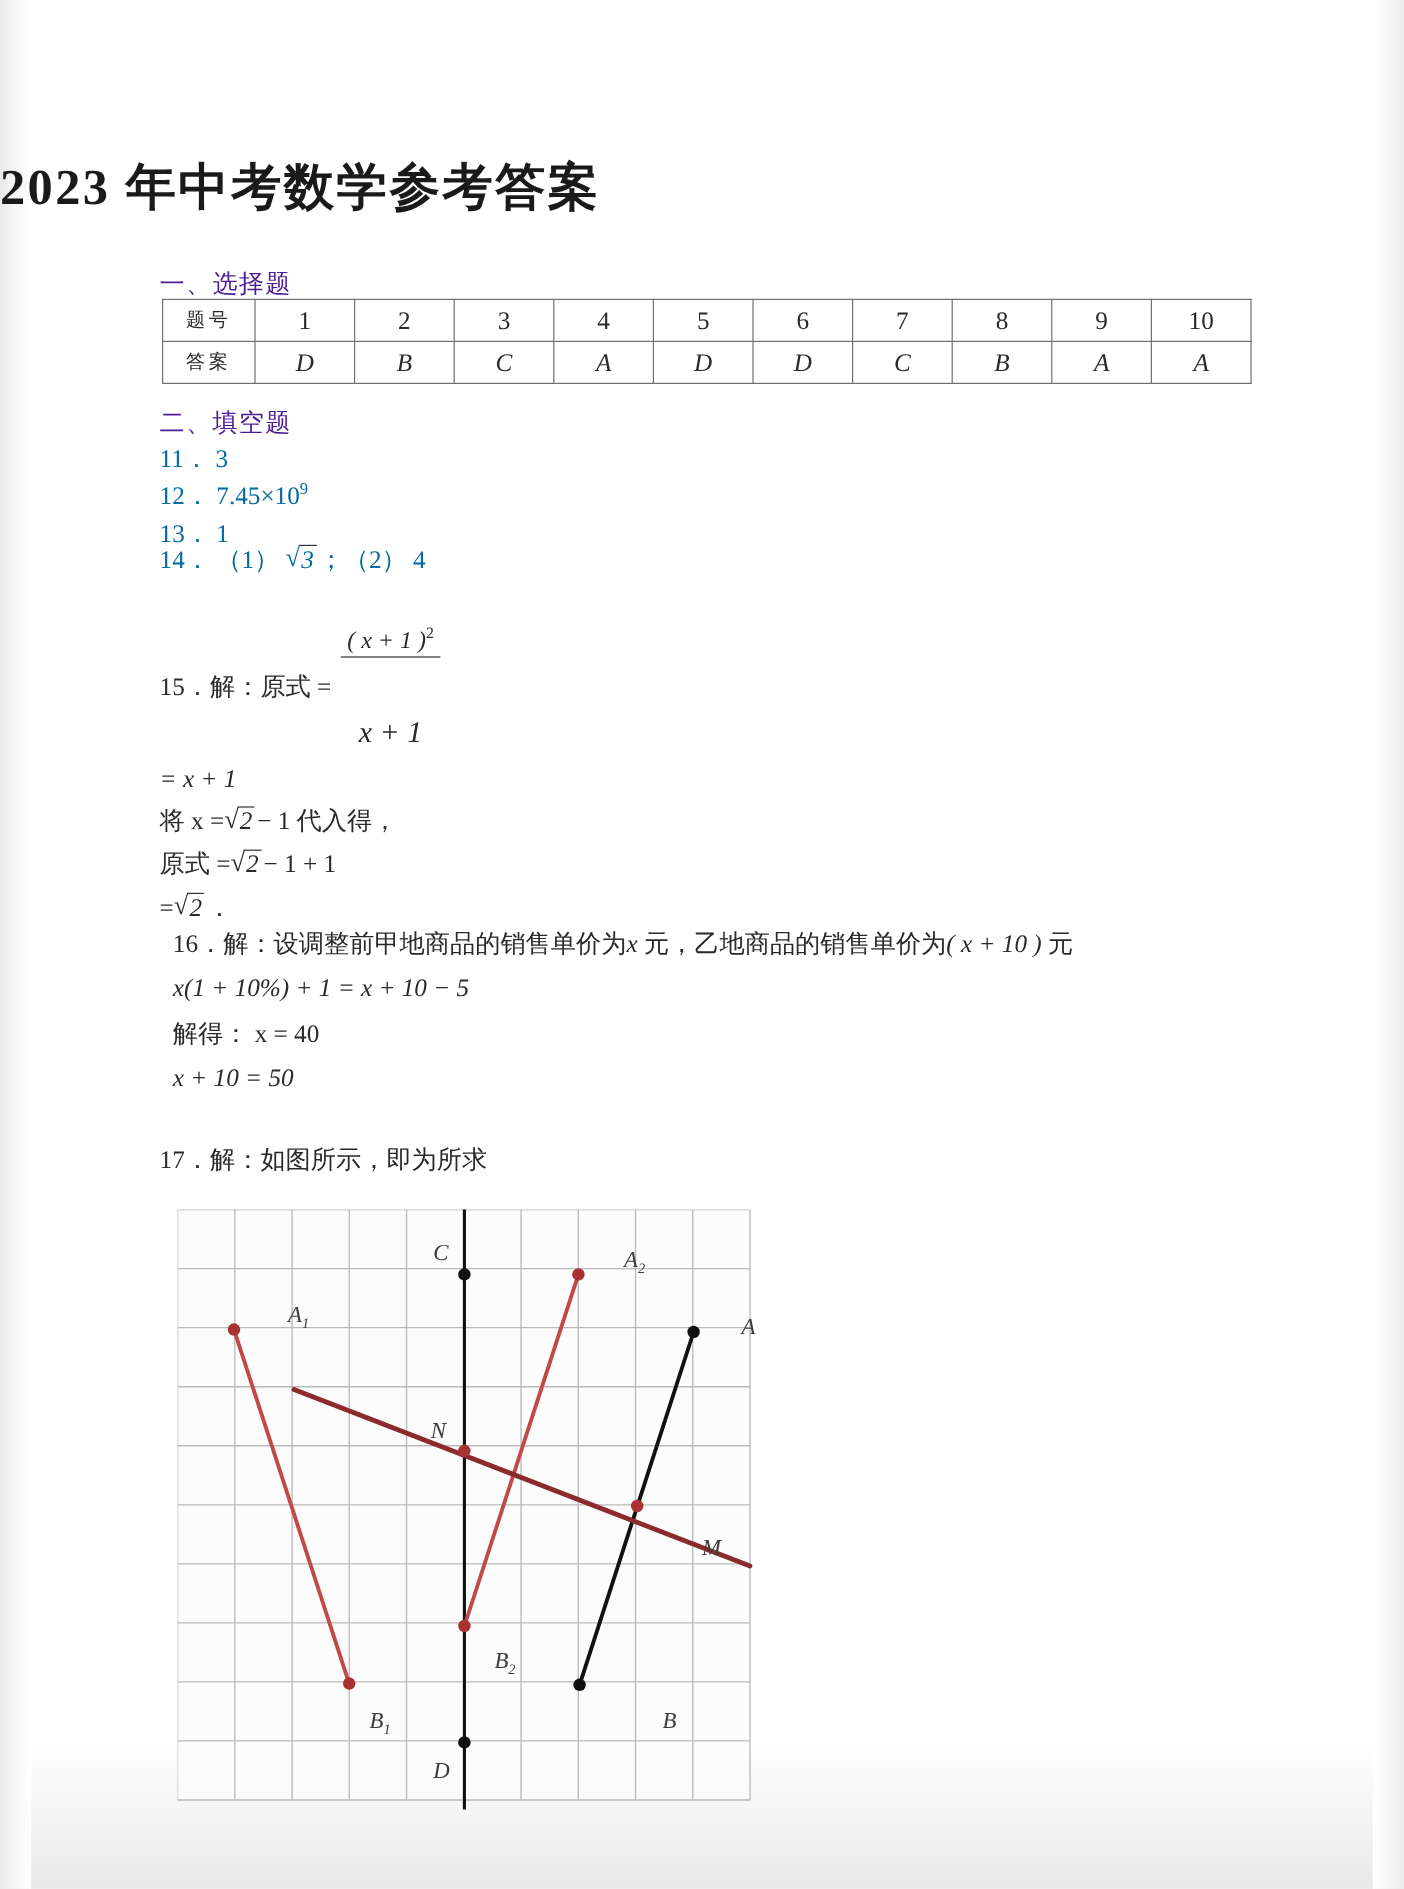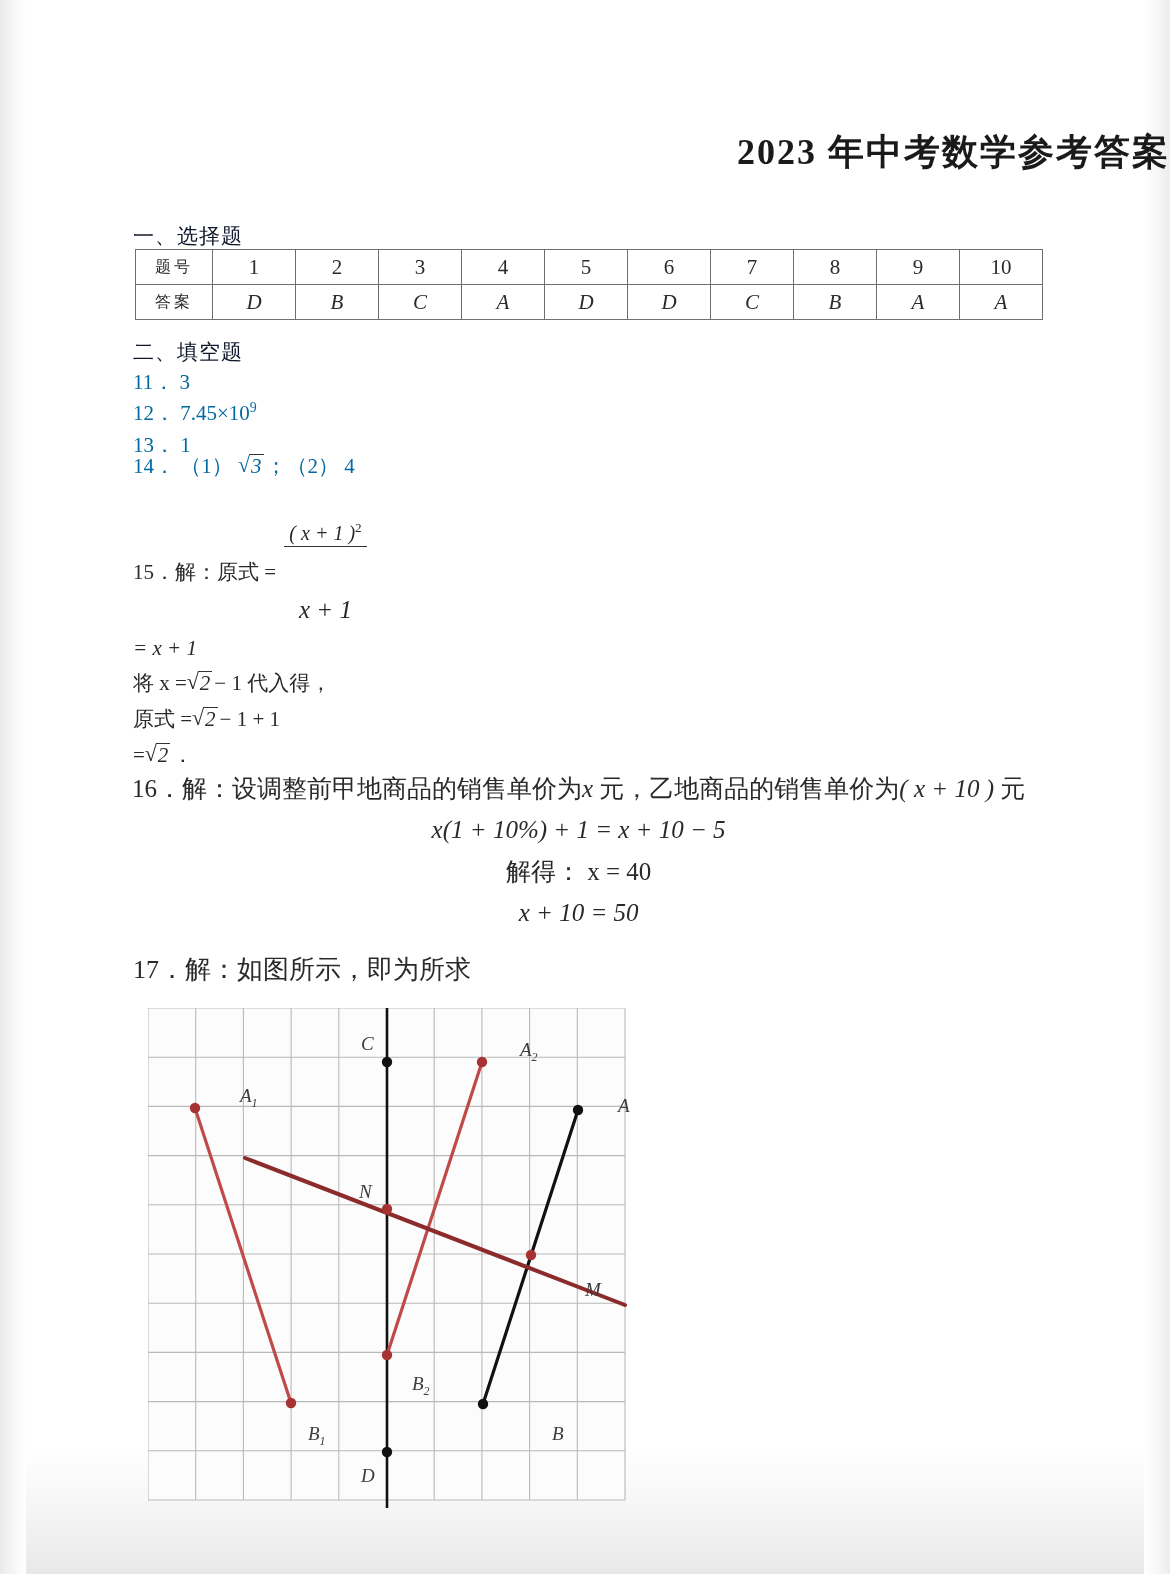--- a/index.html
+++ b/index.html
@@ -36,34 +36,34 @@
     background: linear-gradient(270deg, #ececec 0%, #f8f8f8 55%, #ffffff 100%);
     pointer-events: none;
   }
 
   
   .doc-title {
     position: absolute;
     top: 128px;
     left: 0;
     width: 1170px;
-    text-align: right;
-    font-size: 36px;
+    text-align: left;
+    font-size: 42px;
     font-weight: bold;
     letter-spacing: 2px;
     color: #1a1a1a;
     font-family: "Liberation Serif", "DejaVu Serif", serif;
   }
 
   
   .sec-head {
     position: absolute;
     left: 133px;
     font-size: 21px;
-    color: #0f172a;
+    color: #4c1d95;
     letter-spacing: 1px;
   }
   #sec1 { top: 222px; }
   #sec2 { top: 338px; }
 
   
   .ans-table {
     position: absolute;
     left: 135px;
     top: 249px;
@@ -150,25 +150,25 @@
   }
   .frac .bot {
     padding: 1px 5px 0 5px;
     font-size: 25px;
     white-space: nowrap;
   }
   #q15 .line2 { margin-top: 10px; }
   #q15 .line3, #q15 .line4, #q15 .line5 { margin-top: 8px; }
 
   
-  #q16 { position: absolute; left: 132px; top: 772px; font-size: 25px; text-align: center; }
+  #q16 { position: absolute; left: 144px; top: 772px; font-size: 21px; }
   #q16 .row { white-space: nowrap; margin-bottom: 11px; }
 
   
-  #q17-head { position: absolute; left: 133px; top: 952px; font-size: 26px; }
+  #q17-head { position: absolute; left: 133px; top: 952px; font-size: 21px; }
 
   
   #diagram {
     position: absolute;
     left: 148px;
     top: 1008px;
     width: 482px;
     height: 500px;
   }
   #diagram svg { display: block; }

